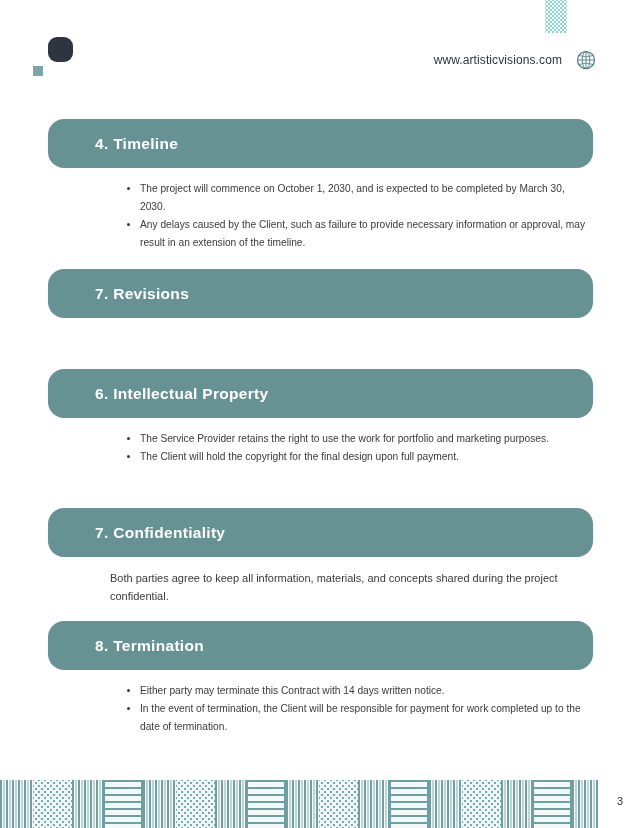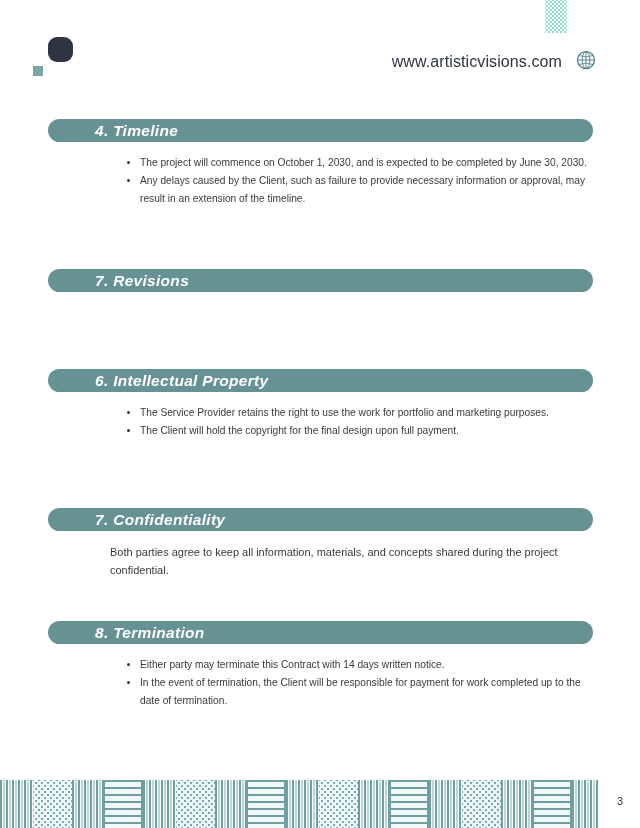--- a/index.html
+++ b/index.html
@@ -48,21 +48,21 @@
     left: 33px;
     top: 66px;
     width: 10px;
     height: 10px;
     background: #7aa7a6;
   }
   .site-url {
     position: absolute;
     right: 78px;
     top: 53px;
-    font-size: 16px;
+    font-size: 12px;
     color: #2e3440;
     letter-spacing: 0.1px;
     white-space: nowrap;
   }
   .globe-icon {
     position: absolute;
     right: 44px;
     top: 50px;
     width: 20px;
     height: 20px;
@@ -74,27 +74,26 @@
     left: 0;
     top: 0;
     width: 640px;
   }
   .section {
     position: absolute;
     left: 48px;
     width: 545px;
   }
   .section-header {
-    height: 23px;
+    height: 49px;
     background: #679293;
     border-radius: 16px;
     display: flex;
     align-items: center;
     box-sizing: border-box;
-    font-style: italic;
   }
   .section-header-text {
     color: #ffffff;
     font-size: 15.5px;
     font-weight: bold;
     letter-spacing: 0.3px;
     padding-left: 47px;
   }
   .section-body {
     padding-top: 12px;
@@ -204,21 +203,21 @@
   </svg>
 
   <div class="content">
 
     <div class="section" style="top:119px;">
       <div class="section-header">
         <span class="section-header-text">4. Timeline</span>
       </div>
       <div class="section-body">
         <ul class="bullets">
-          <li>The project will commence on October 1, 2030, and is expected to be completed by June 30, 2030.</li>
+          <li>The project will commence on October 1, 2030, and is expected to be completed by March 30, 2030.</li>
           <li>Any delays caused by the Client, such as failure to provide necessary information or approval, may result in an extension of the timeline.</li>
         </ul>
       </div>
     </div>
 
     <div class="section" style="top:269px;">
       <div class="section-header">
         <span class="section-header-text">7. Revisions</span>
       </div>
     </div>

